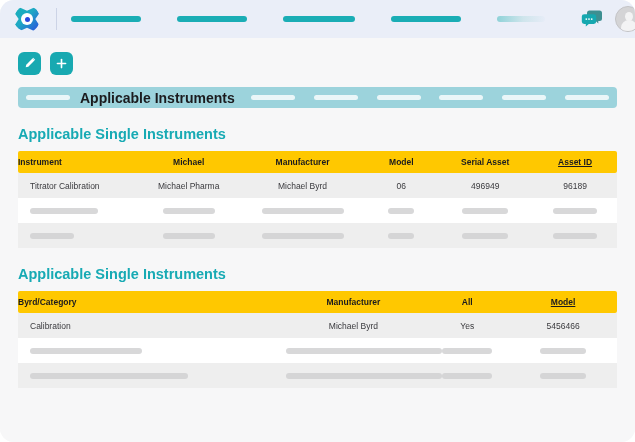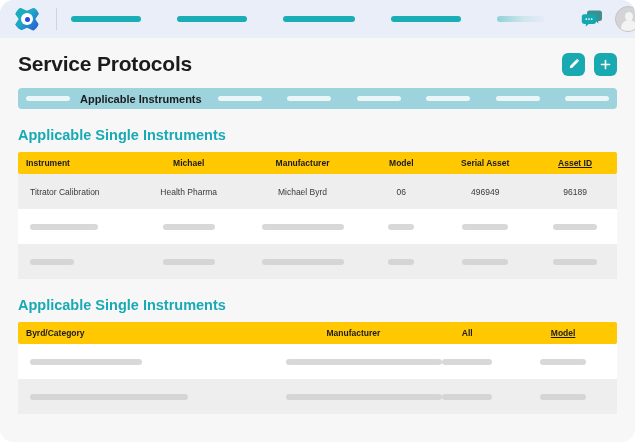--- a/index.html
+++ b/index.html
@@ -125,21 +125,21 @@
     padding: 0 8px;
     gap: 0;
   }
   .tab-pill {
     height: 5px;
     border-radius: 3px;
     background: #eaf6f8;
     flex: 0 0 auto;
   }
   .tab-label {
-    font-size: 11px;
+    font-size: 14px;
     font-weight: bold;
     color: #1b1b1e;
     white-space: nowrap;
     padding: 0 10px;
   }
   .tab-spacer { flex: 1 1 auto; }
 
   
   .section { margin: 12px 18px; }
   .section-title {
@@ -151,28 +151,28 @@
   .table { width: 100%; border-collapse: collapse; table-layout: fixed; }
   .table thead th {
     background: #ffc800;
     color: #1b1b1e;
     font-size: 8.5px;
     font-weight: bold;
     text-align: center;
     padding: 6px 4px;
     height: 19px;
   }
-  .table thead th:first-child { text-align: left; padding-left: 8px; border-radius: 2px 0 0 2px; }
+  .table thead th:first-child { text-align: left; padding-left: 0; border-radius: 2px 0 0 2px; }
   .table thead th:last-child { border-radius: 0 2px 2px 0; text-decoration: underline; }
   .table tbody td {
     font-size: 8.5px;
     color: #3a3a3e;
     text-align: center;
     padding: 7px 4px;
-    height: 35px;
+    height: 25px;
   }
   .table tbody td:first-child { text-align: left; padding-left: 12px; }
   .row-data { background: #eeeeee; }
   .row-skel-a { background: #ffffff; }
   .row-skel-b { background: #eeeeee; }
   .bar {
     height: 6px;
     border-radius: 3px;
     background: #d5d5d6;
     display: inline-block;
@@ -211,21 +211,20 @@
       <div class="avatar">
         <div class="head"></div>
         <div class="body"></div>
       </div>
     </div>
   </div>
 
   <div class="page">
 
     <div class="page-head">
-      <div class="page-title">Service Protocols</div>
       <div class="head-actions">
         <button class="act-btn">
           <svg width="13" height="13" viewBox="0 0 16 16">
             <path d="M11.6 1.9l2.5 2.5-7.6 7.6-3.2.7.7-3.2z" fill="#ffffff"></path>
             <path d="M12.5 1.0l2.5 2.5-.9.9-2.5-2.5z" fill="#e7f6f7"></path>
           </svg>
         </button>
         <button class="act-btn">
           <svg width="13" height="13" viewBox="0 0 16 16">
             <rect x="7" y="2" width="2" height="12" rx="1" fill="#ffffff"></rect>
@@ -268,21 +267,21 @@
             <th>Michael</th>
             <th>Manufacturer</th>
             <th>Model</th>
             <th>Serial Asset</th>
             <th>Asset ID</th>
           </tr>
         </thead>
         <tbody>
           <tr class="row-data">
             <td>Titrator Calibration</td>
-            <td>Health Pharma</td>
+            <td>Michael Pharma</td>
             <td>Michael Byrd</td>
             <td>06</td>
             <td>496949</td>
             <td>96189</td>
           </tr>
           <tr class="row-skel-a">
             <td><span class="bar left" style="width:68px"></span></td>
             <td><span class="bar" style="width:52px"></span></td>
             <td><span class="bar" style="width:82px"></span></td>
             <td><span class="bar" style="width:26px"></span></td>
@@ -312,20 +311,26 @@
         </colgroup>
         <thead>
           <tr>
             <th>Byrd/Category</th>
             <th>Manufacturer</th>
             <th>All</th>
             <th>Model</th>
           </tr>
         </thead>
         <tbody>
+          <tr class="row-data">
+            <td>Calibration</td>
+            <td>Michael Byrd</td>
+            <td>Yes</td>
+            <td>5456466</td>
+          </tr>
           <tr class="row-skel-a">
             <td><span class="bar left" style="width:112px"></span></td>
             <td><span class="bar" style="width:156px"></span></td>
             <td><span class="bar" style="width:50px"></span></td>
             <td><span class="bar" style="width:46px"></span></td>
           </tr>
           <tr class="row-skel-b">
             <td><span class="bar left" style="width:158px"></span></td>
             <td><span class="bar" style="width:156px"></span></td>
             <td><span class="bar" style="width:50px"></span></td>

